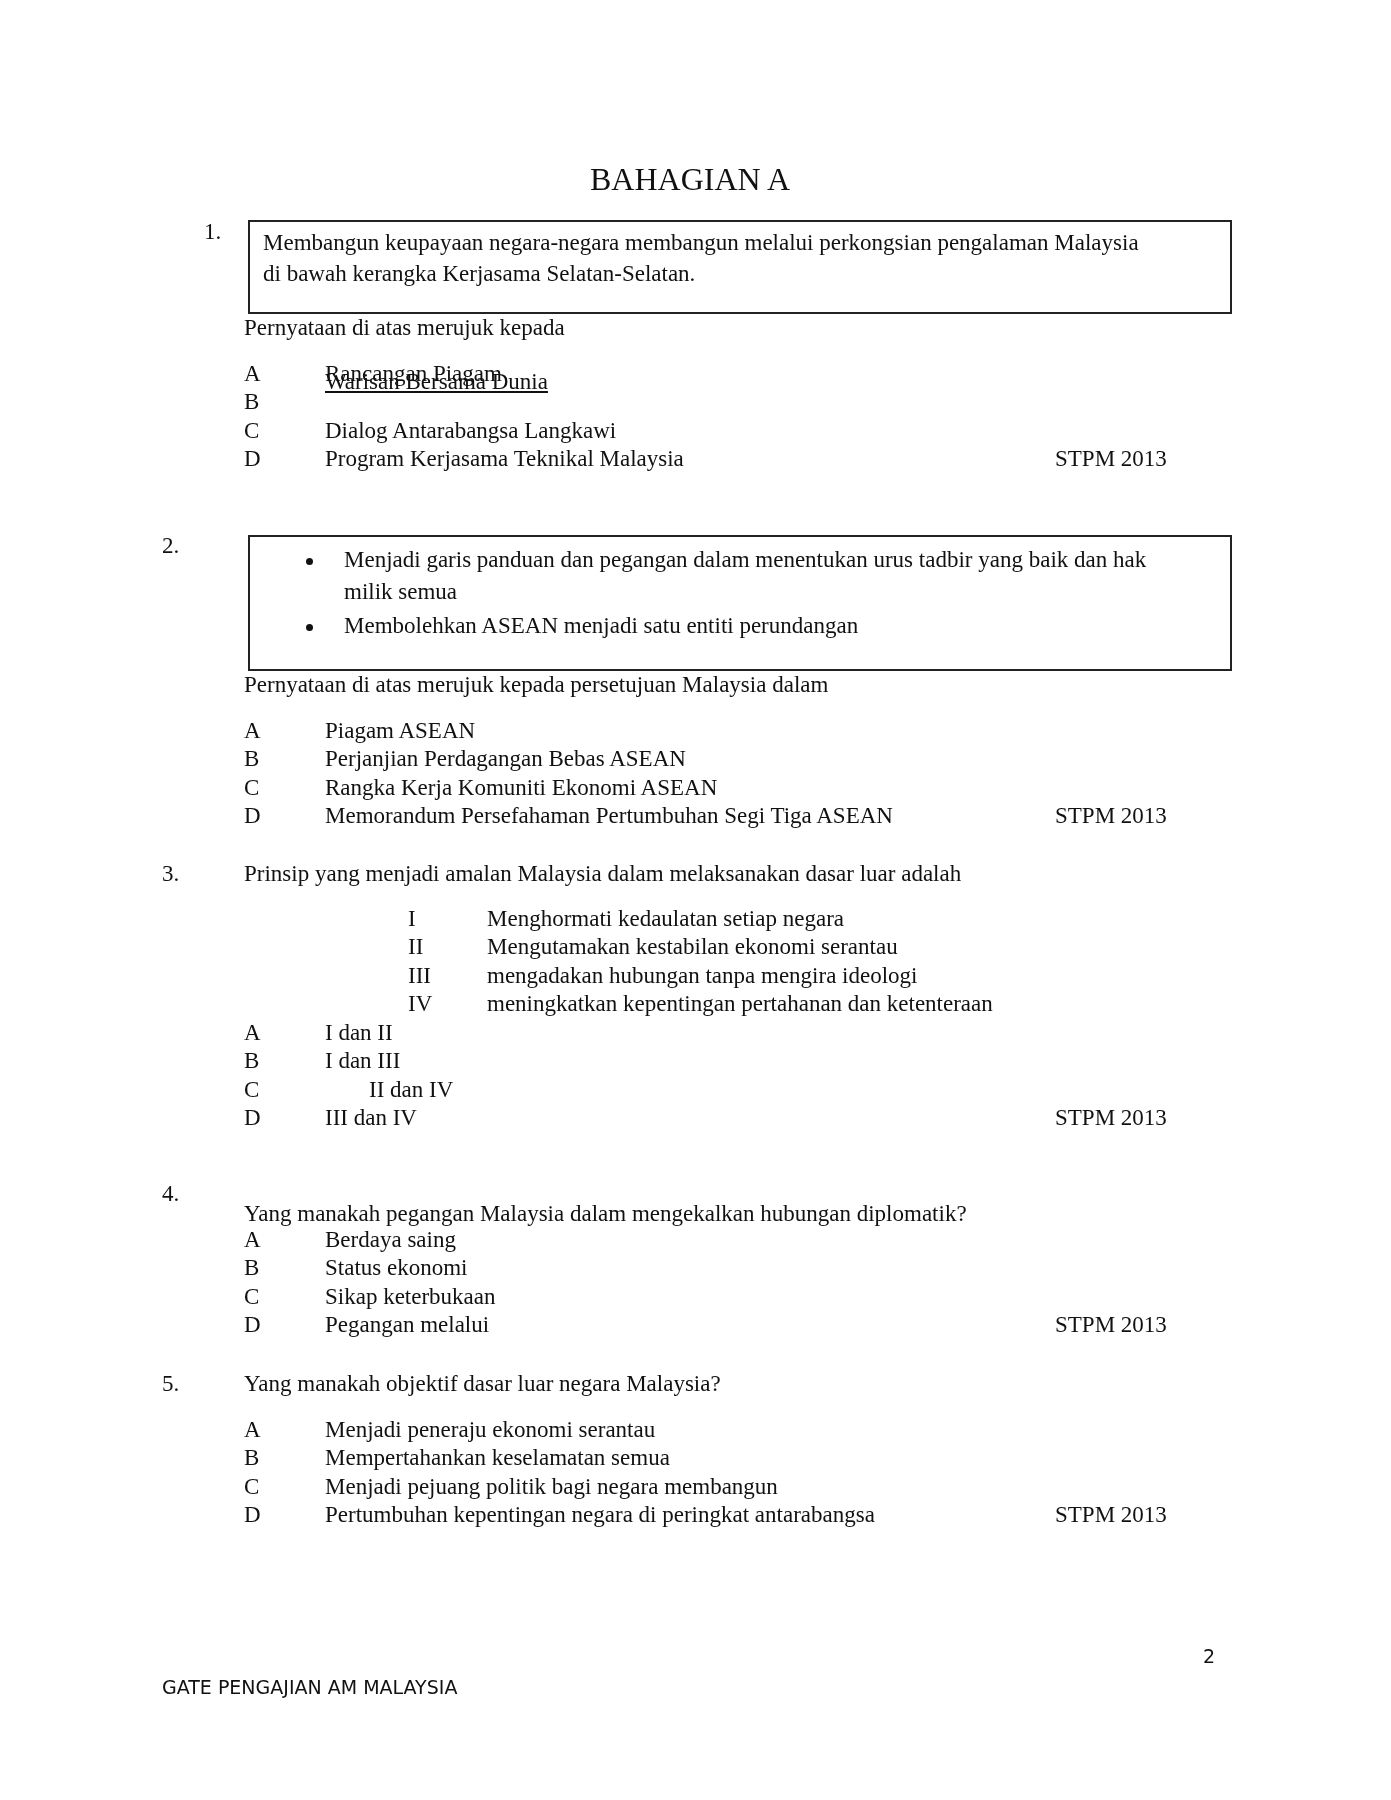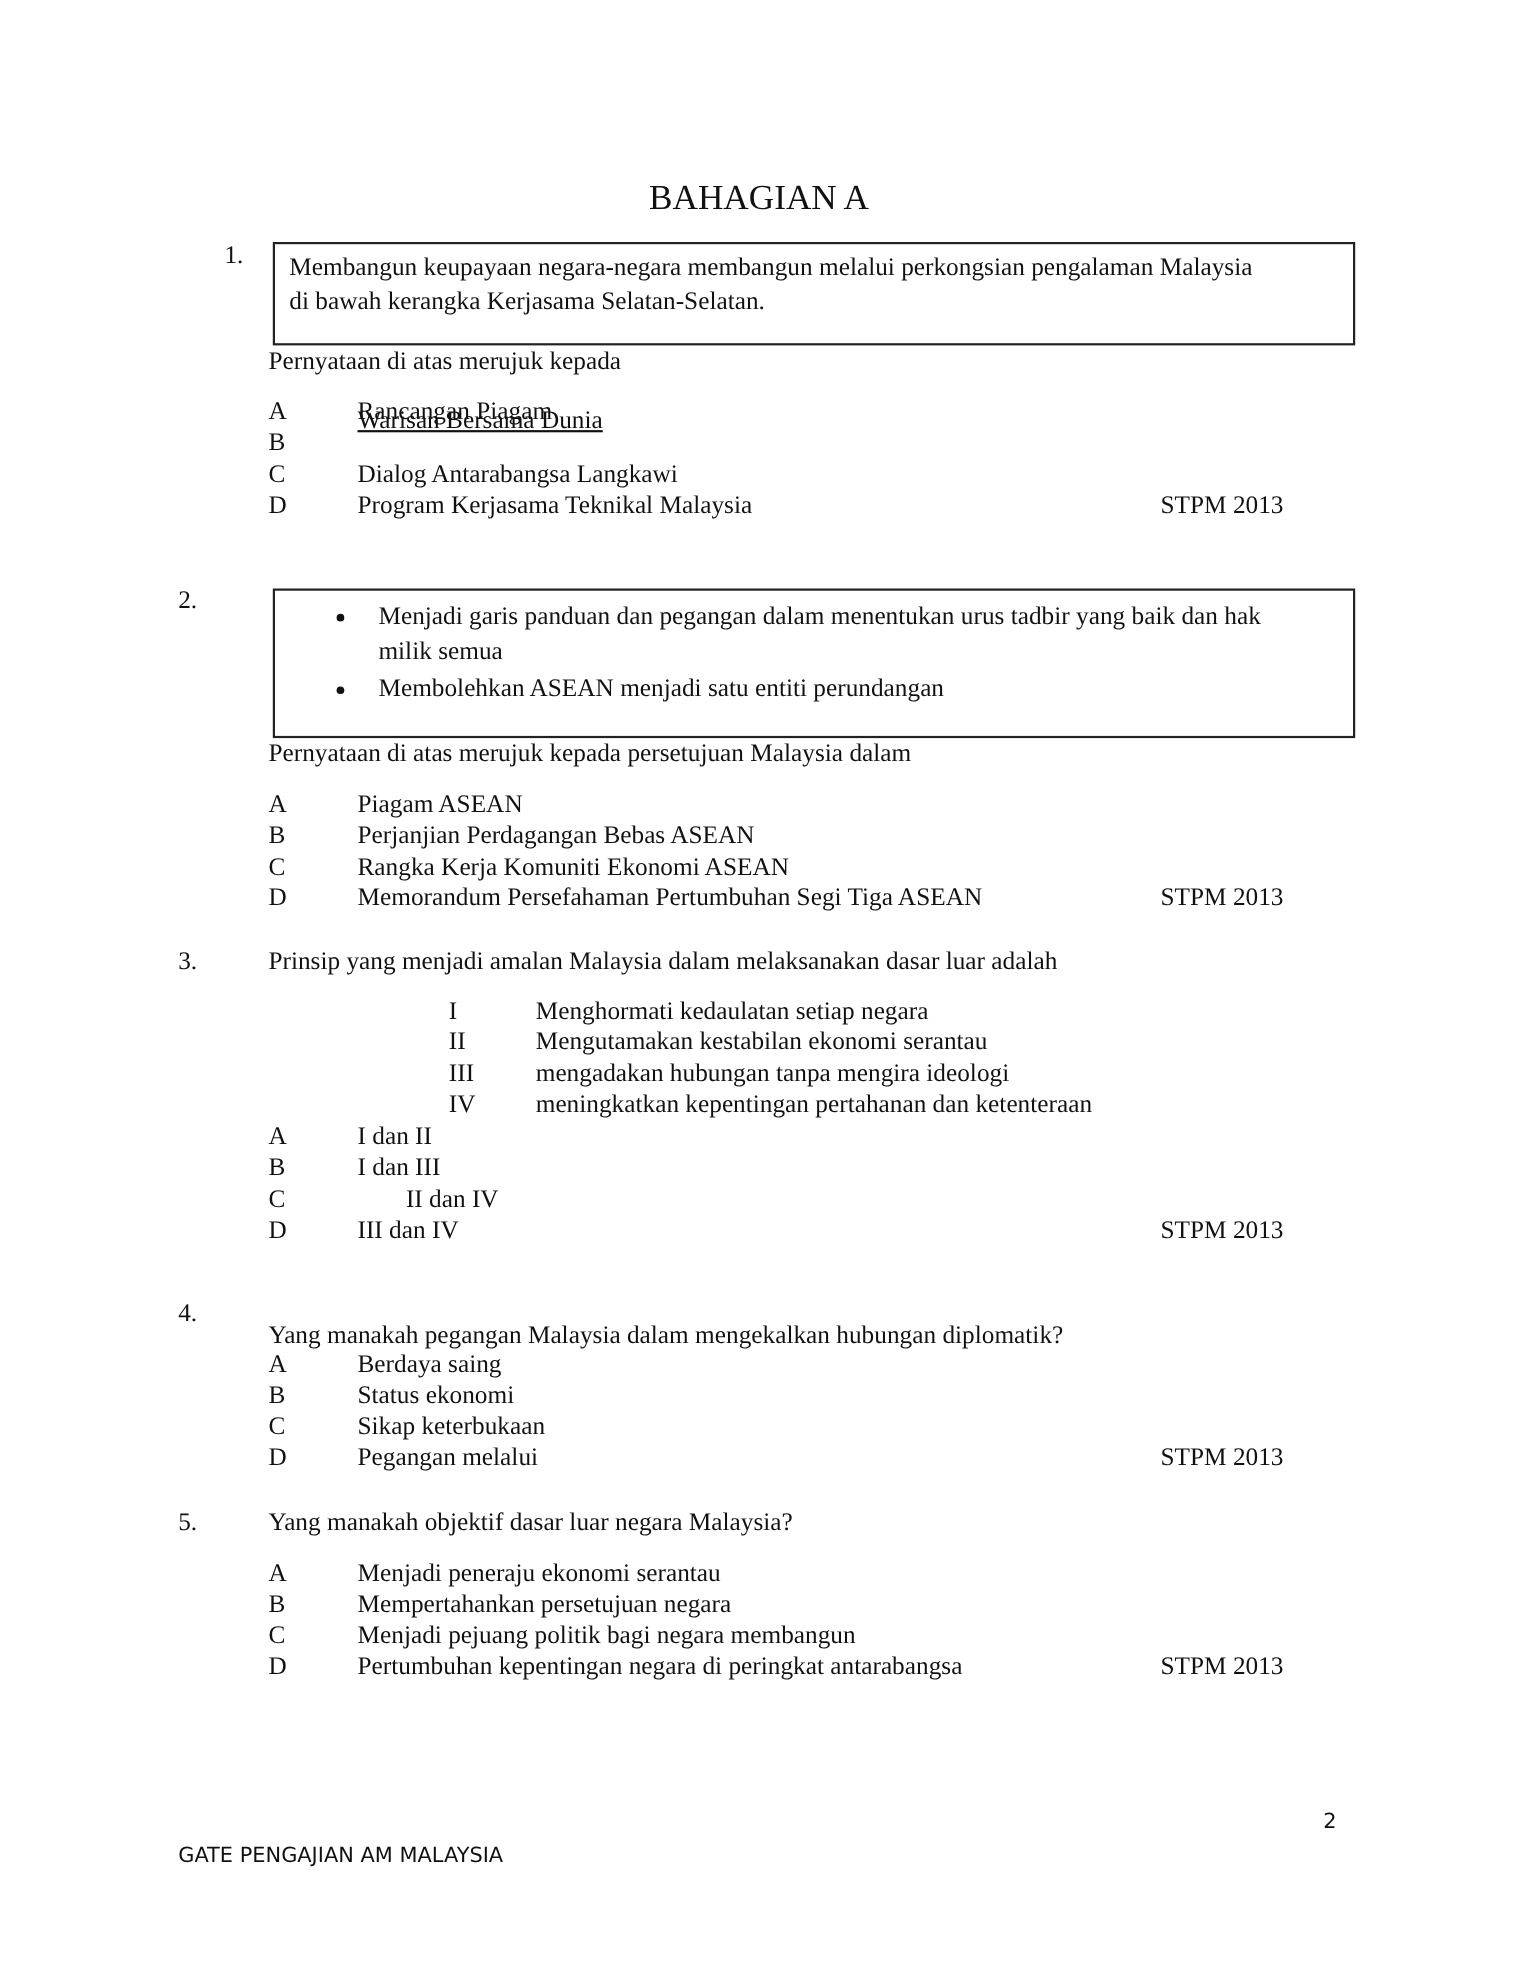--- a/index.html
+++ b/index.html
@@ -95,21 +95,21 @@
   <div class="abs serif" style="left:1055px; top:1311px;">STPM 2013</div>
 </div>
 
 <div>
   <div class="abs serif" style="left:162px; top:1370px;">5.</div>
   <div class="abs serif" style="left:244px; top:1370px;">Yang manakah objektif dasar luar negara Malaysia?</div>
 
   <div class="abs serif" style="left:244px; top:1416px;">A</div>
   <div class="abs serif" style="left:325px; top:1416px;">Menjadi peneraju ekonomi serantau</div>
   <div class="abs serif" style="left:244px; top:1444px;">B</div>
-  <div class="abs serif" style="left:325px; top:1444px;">Mempertahankan persetujuan negara</div>
+  <div class="abs serif" style="left:325px; top:1444px;">Mempertahankan keselamatan semua</div>
   <div class="abs serif" style="left:244px; top:1473px;">C</div>
   <div class="abs serif" style="left:325px; top:1473px;">Menjadi pejuang politik bagi negara membangun</div>
   <div class="abs serif" style="left:244px; top:1501px;">D</div>
   <div class="abs serif" style="left:325px; top:1501px;">Pertumbuhan kepentingan negara di peringkat antarabangsa</div>
   <div class="abs serif" style="left:1055px; top:1501px;">STPM 2013</div>
 </div>
 
 <div class="abs footer" style="left:1203px; top:1645px;">2</div>
 <div class="abs footer" style="left:162px; top:1676px;">GATE PENGAJIAN AM MALAYSIA</div>
 

